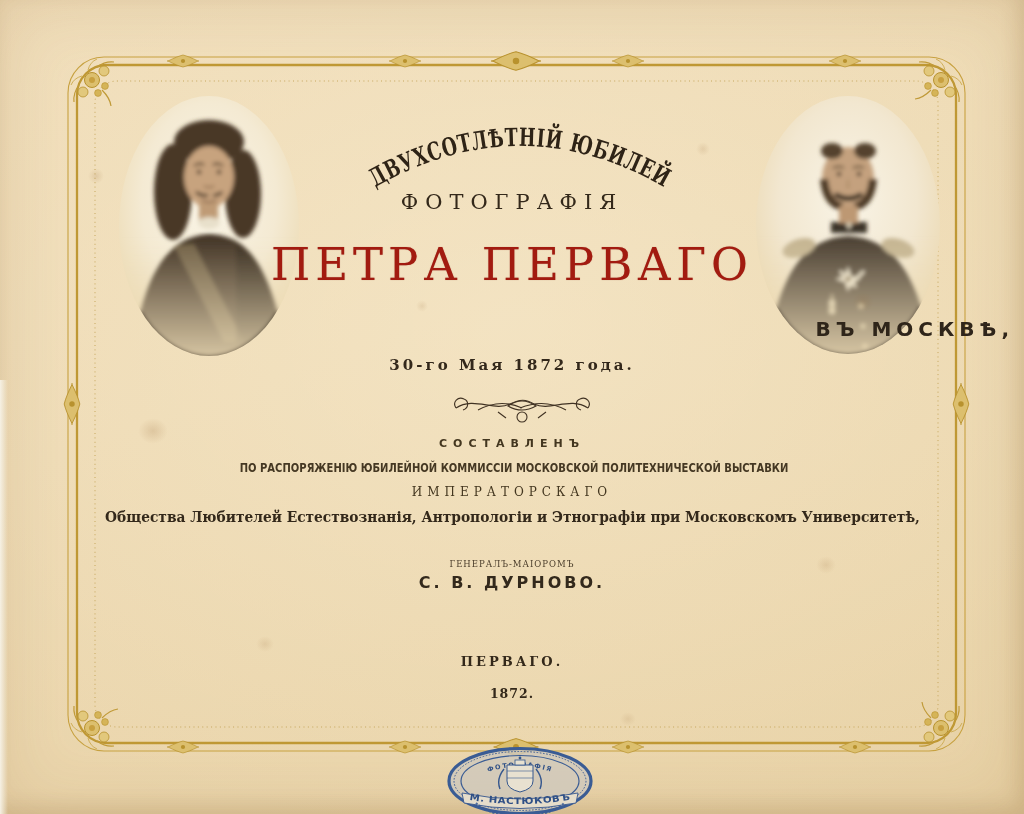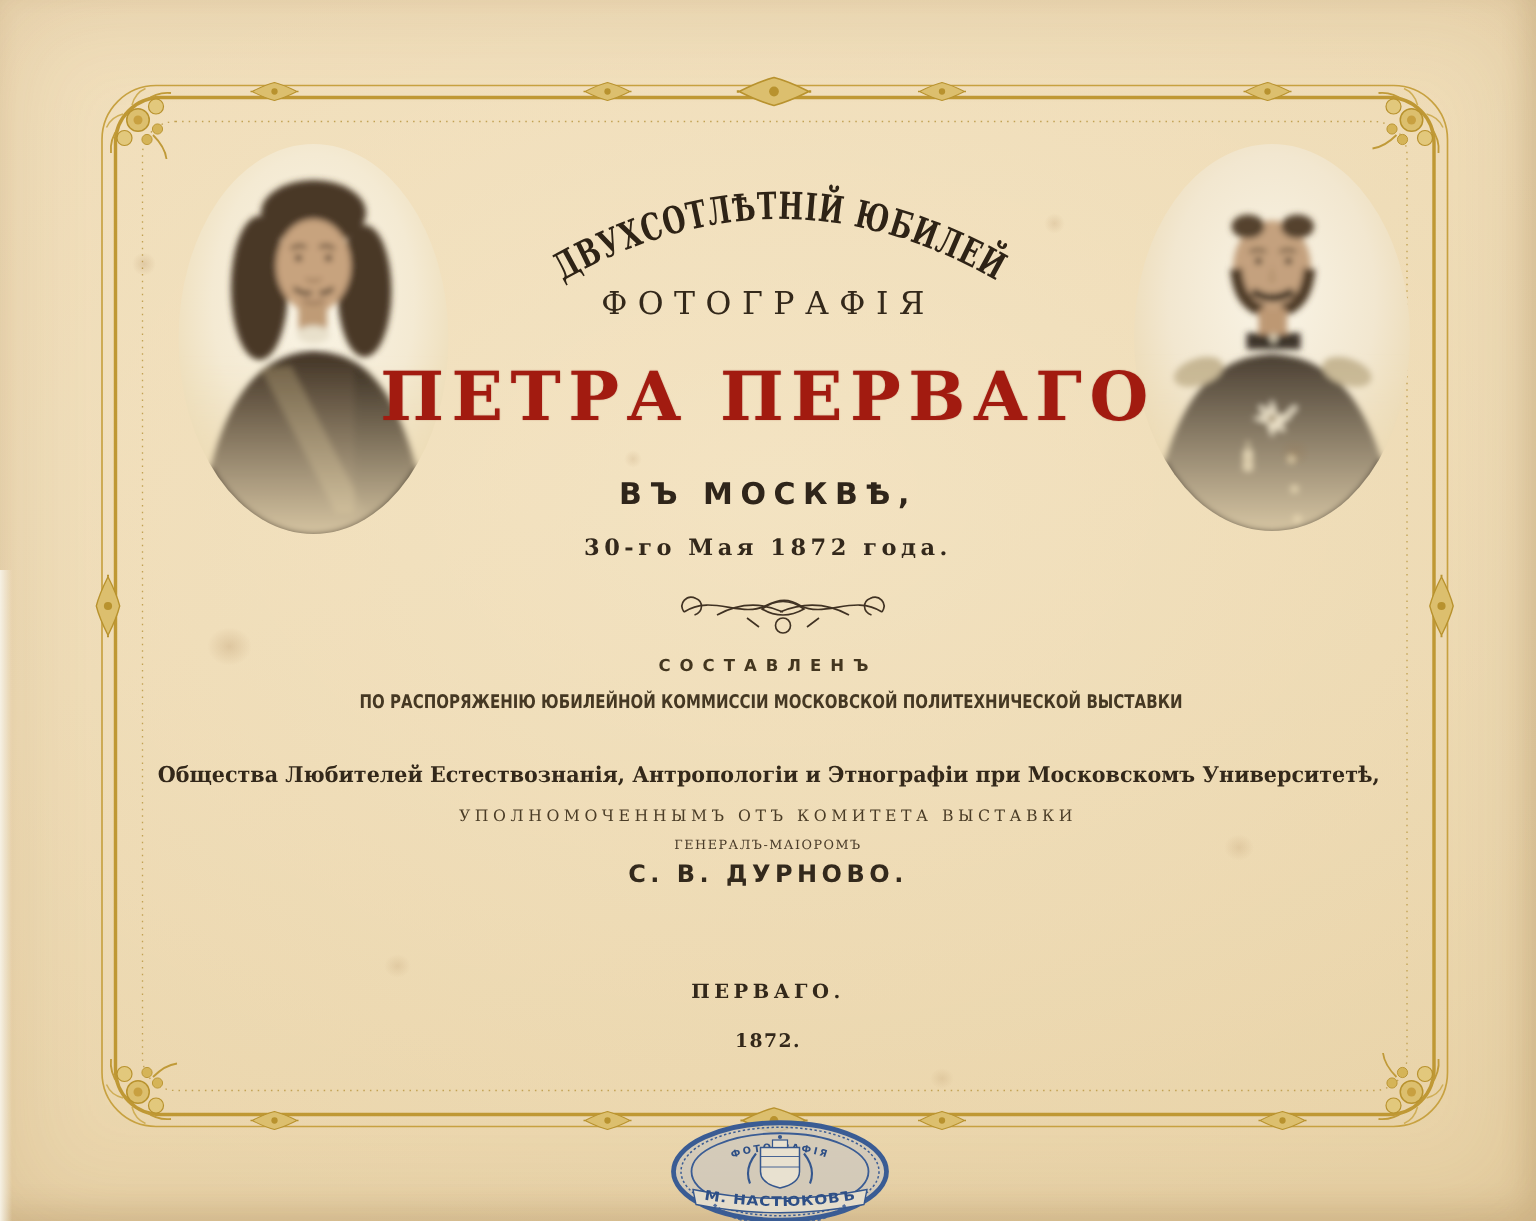--- a/index.html
+++ b/index.html
@@ -8,24 +8,24 @@
     background:
       radial-gradient(ellipse 130% 110% at 50% 40%, rgba(255,246,224,.35), rgba(0,0,0,0) 60%),
       linear-gradient(160deg,#f0ddb9 0%, #edd9b2 40%, #e8d2a6 100%);
     box-shadow: inset 0 0 70px rgba(150,105,50,.18), inset -6px -8px 18px rgba(125,88,40,.16);
     font-family:"DejaVu Serif", serif; color:#362b1d;
   }
   .abs{position:absolute;}
   .line{position:absolute; left:10px; width:1004px; text-align:center; white-space:nowrap;}
   .arch-svg{left:350px; top:114px; width:340px; height:88px;}
   .t-imperatora{top:190px; font-size:21px; letter-spacing:7px; color:#33281a;}
-  .t-main{top:238px; font-size:45px; font-weight:bold; letter-spacing:5px; color:#a21b10;
+  .t-main{top:238px; font-size:45px; font-weight:normal; letter-spacing:5px; color:#a21b10;
           text-shadow:0 0 1px rgba(120,20,10,.4);}
   .t-moskve{top:317px; font-size:20px; font-weight:bold; letter-spacing:5px;
-            font-family:"DejaVu Sans", sans-serif; color:#2f251a;}
+            font-family:"DejaVu Sans", sans-serif; color:#2f251a;text-align:right;}
   .t-date{top:356px; font-size:15px; font-weight:bold; letter-spacing:3px; color:#33281b;}
   .t-sostavlen{top:437px; font-size:11px; font-weight:700; letter-spacing:6px;
                font-family:"DejaVu Sans", sans-serif; color:#43361f;}
   .t-commission{top:460px; font-size:12.5px; font-weight:bold;
                 font-family:"DejaVu Sans", sans-serif; color:#453823;
                 transform:scaleX(.8); transform-origin:512px 50%;}
   .t-imperial{top:485px; font-size:12px; letter-spacing:5px; color:#43361f;}
   .t-society{top:508px; font-size:14.5px; font-weight:bold; color:#33281a;
              transform:scaleX(.95); transform-origin:512px 50%;}
   .t-authorized{top:538px; font-size:10.5px; letter-spacing:3px; color:#4a3c26;}
@@ -203,22 +203,22 @@
       <path d="M140 22 c 4 -6 -2 -12 -8 -9 c -5 2 -5 9 1 11"></path>
       <path d="M30 24 q 22 -12 44 -2 M72 22 q 24 -10 46 2"></path>
       <path d="M60 20 q 14 -10 28 0 q -14 8 -28 0 Z"></path>
       <circle cx="74" cy="31" r="5"></circle>
       <path d="M50 26 l 8 6 M98 26 l -8 6"></path>
     </g>
   </svg>
 
   <div class="line t-sostavlen">СОСТАВЛЕНЪ</div>
   <div class="line t-commission">ПО РАСПОРЯЖЕНІЮ ЮБИЛЕЙНОЙ КОММИССІИ МОСКОВСКОЙ ПОЛИТЕХНИЧЕСКОЙ ВЫСТАВКИ</div>
+  <div class="line t-imperial">ИМПЕРАТОРСКАГО</div>
   <div class="line t-society">Общества Любителей Естествознанія, Антропологіи и Этнографіи при Московскомъ Университетѣ,</div>
-  <div class="line t-authorized">УПОЛНОМОЧЕННЫМЪ ОТЪ КОМИТЕТА ВЫСТАВКИ</div>
   <div class="line t-rank">ГЕНЕРАЛЪ-МАІОРОМЪ</div>
   <div class="line t-name">С. В. ДУРНОВО.</div>
 
   <div class="line t-city">ПЕРВАГО.</div>
   <div class="line t-year">1872.</div>
 
   <svg class="abs" style="left:443px; top:746px" width="154" height="70" viewBox="-77 -35 154 70">
     <defs>
       <path id="sealTopArc" d="M -50 4 A 52 25 0 0 1 50 4"></path>
       <path id="sealBand" d="M -54 18 Q 0 28 54 18"></path>

